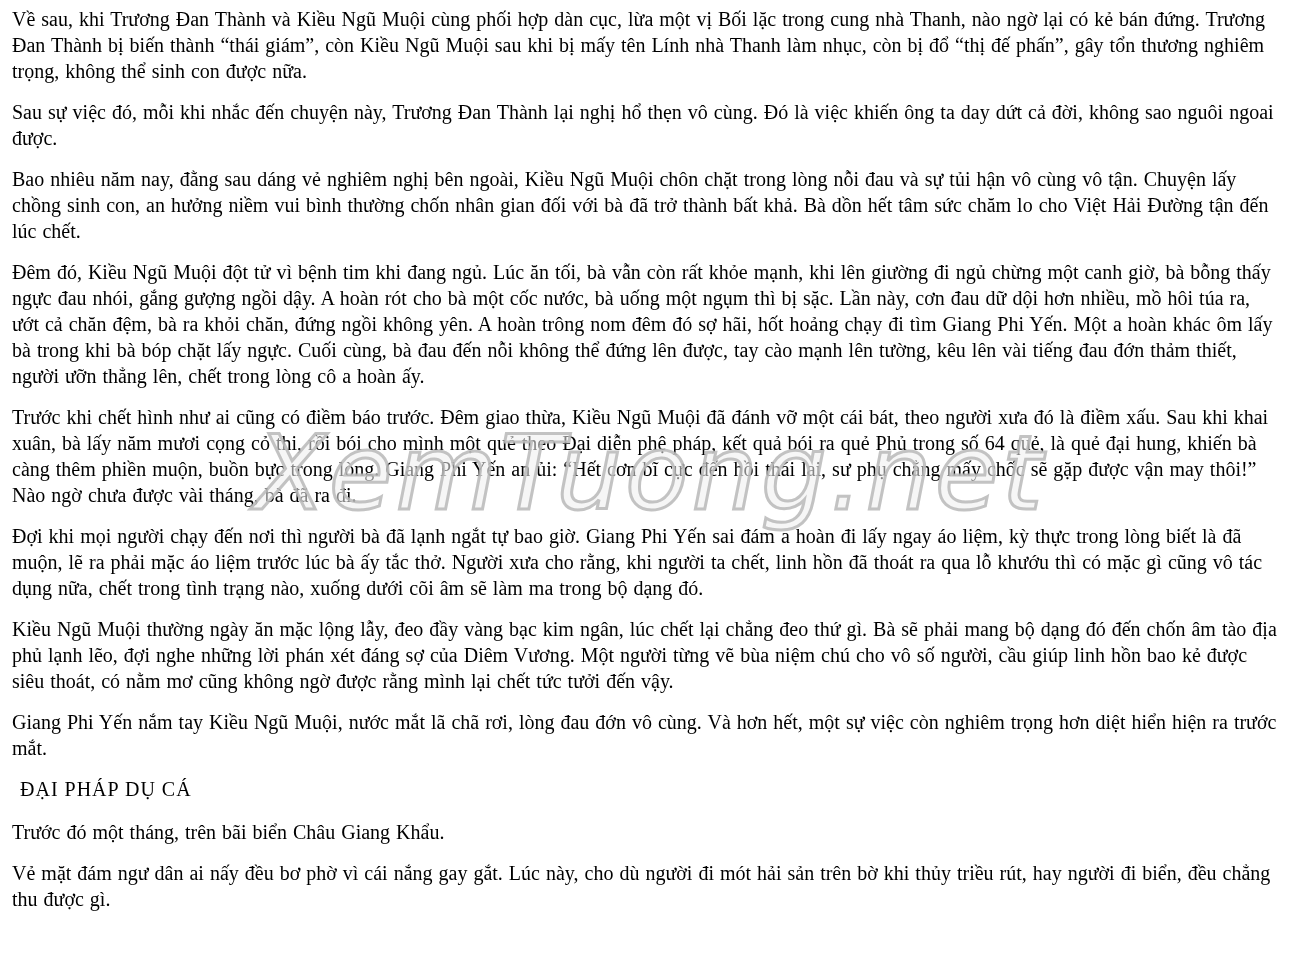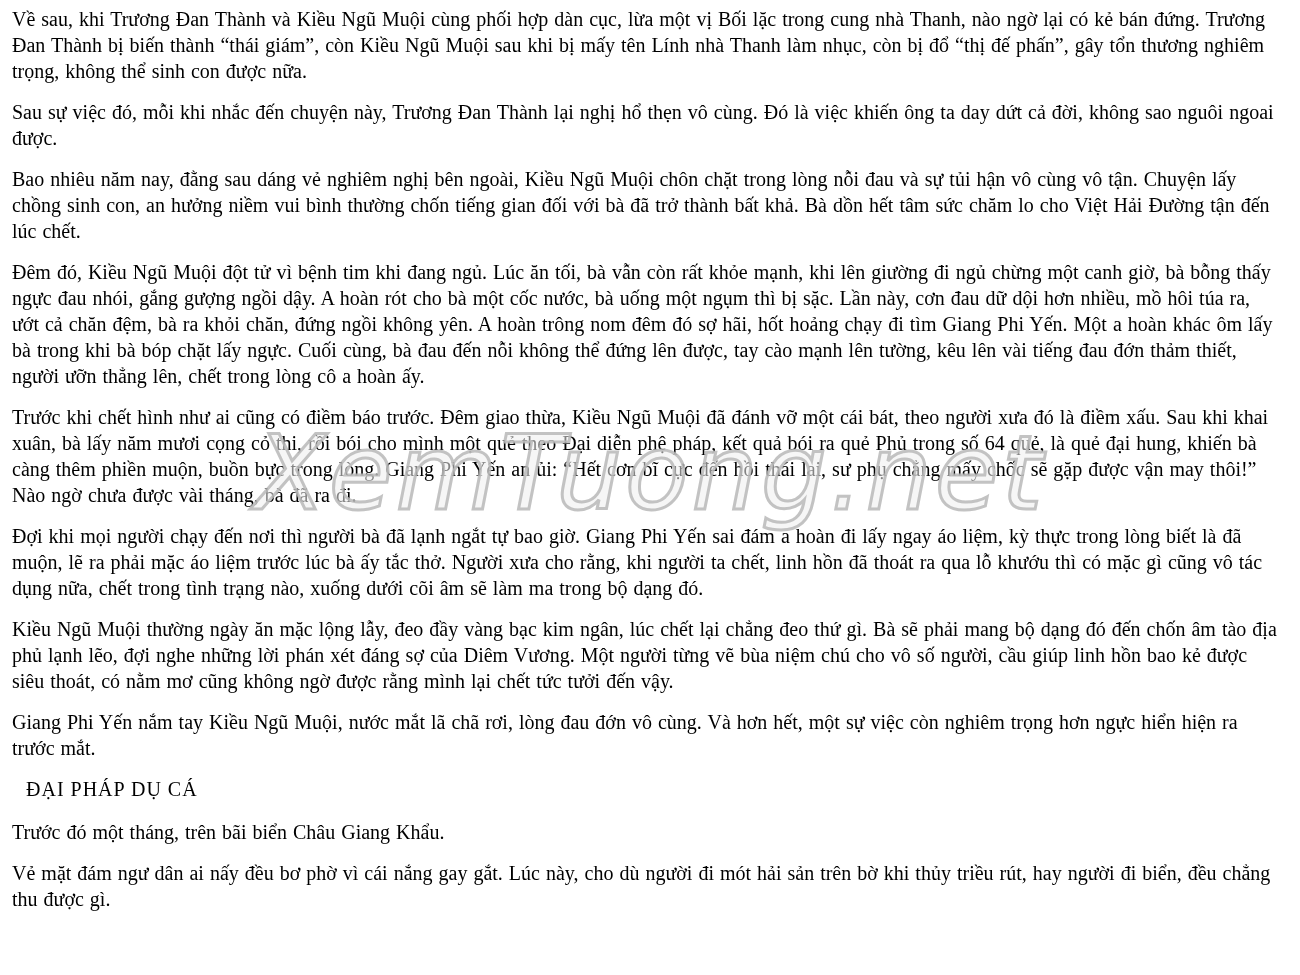--- a/index.html
+++ b/index.html
@@ -23,21 +23,21 @@
     line-height: 26px;
     margin: 0 8px 15px 0;
     text-align: left;
     word-spacing: 1px;
   }
   .heading {
     font-size: 20px;
     line-height: 26px;
     font-weight: normal;
     letter-spacing: 1px;
-    margin: 4px 0 17px 14px;
+    margin: 4px 0 17px 8px;
   }
   .watermark {
     position: absolute;
     top: 412px;
     left: 50%;
     transform: translateX(-50%);
     font-family: "DejaVu Sans", sans-serif;
     font-size: 104px;
     font-weight: normal;
     font-style: italic;
@@ -52,25 +52,25 @@
 </style>
 </head>
 <body>
 
 <div class="page">
 
   <div class="watermark">XemTuong.net</div>
 
   <p class="para">Về sau, khi Trương Đan Thành và Kiều Ngũ Muội cùng phối hợp dàn cục, lừa một vị Bối lặc trong cung nhà Thanh, nào ngờ lại có kẻ bán đứng. Trương Đan Thành bị biến thành “thái giám”, còn Kiều Ngũ Muội sau khi bị mấy tên Lính nhà Thanh làm nhục, còn bị đổ “thị đế phấn”, gây tổn thương nghiêm trọng, không thể sinh con được nữa.</p>
   <p class="para">Sau sự việc đó, mỗi khi nhắc đến chuyện này, Trương Đan Thành lại nghị hổ thẹn vô cùng. Đó là việc khiến ông ta day dứt cả đời, không sao nguôi ngoai được.</p>
-  <p class="para">Bao nhiêu năm nay, đằng sau dáng vẻ nghiêm nghị bên ngoài, Kiều Ngũ Muội chôn chặt trong lòng nỗi đau và sự tủi hận vô cùng vô tận. Chuyện lấy chồng sinh con, an hưởng niềm vui bình thường chốn tiếng gian đối với bà đã trở thành bất khả. Bà dồn hết tâm sức chăm lo cho Việt Hải Đường tận đến lúc chết.</p>
+  <p class="para">Bao nhiêu năm nay, đằng sau dáng vẻ nghiêm nghị bên ngoài, Kiều Ngũ Muội chôn chặt trong lòng nỗi đau và sự tủi hận vô cùng vô tận. Chuyện lấy chồng sinh con, an hưởng niềm vui bình thường chốn nhân gian đối với bà đã trở thành bất khả. Bà dồn hết tâm sức chăm lo cho Việt Hải Đường tận đến lúc chết.</p>
   <p class="para">Đêm đó, Kiều Ngũ Muội đột tử vì bệnh tim khi đang ngủ. Lúc ăn tối, bà vẫn còn rất khỏe mạnh, khi lên giường đi ngủ chừng một canh giờ, bà bỗng thấy ngực đau nhói, gắng gượng ngồi dậy. A hoàn rót cho bà một cốc nước, bà uống một ngụm thì bị sặc. Lần này, cơn đau dữ dội hơn nhiều, mồ hôi túa ra, ướt cả chăn đệm, bà ra khỏi chăn, đứng ngồi không yên. A hoàn trông nom đêm đó sợ hãi, hốt hoảng chạy đi tìm Giang Phi Yến. Một a hoàn khác ôm lấy bà trong khi bà bóp chặt lấy ngực. Cuối cùng, bà đau đến nỗi không thể đứng lên được, tay cào mạnh lên tường, kêu lên vài tiếng đau đớn thảm thiết, người ưỡn thẳng lên, chết trong lòng cô a hoàn ấy.</p>
   <p class="para">Trước khi chết hình như ai cũng có điềm báo trước. Đêm giao thừa, Kiều Ngũ Muội đã đánh vỡ một cái bát, theo người xưa đó là điềm xấu. Sau khi khai xuân, bà lấy năm mươi cọng cỏ thi, rồi bói cho mình một quẻ theo Đại diễn phệ pháp, kết quả bói ra quẻ Phủ trong số 64 quẻ, là quẻ đại hung, khiến bà càng thêm phiền muộn, buồn bực trong lòng. Giang Phi Yến an ủi: “Hết cơn bĩ cực đến hồi thái lai, sư phụ chẳng mấy chốc sẽ gặp được vận may thôi!” Nào ngờ chưa được vài tháng, bà đã ra đi.</p>
   <p class="para">Đợi khi mọi người chạy đến nơi thì người bà đã lạnh ngắt tự bao giờ. Giang Phi Yến sai đám a hoàn đi lấy ngay áo liệm, kỳ thực trong lòng biết là đã muộn, lẽ ra phải mặc áo liệm trước lúc bà ấy tắc thở. Người xưa cho rằng, khi người ta chết, linh hồn đã thoát ra qua lỗ khướu thì có mặc gì cũng vô tác dụng nữa, chết trong tình trạng nào, xuống dưới cõi âm sẽ làm ma trong bộ dạng đó.</p>
   <p class="para">Kiều Ngũ Muội thường ngày ăn mặc lộng lẫy, đeo đầy vàng bạc kim ngân, lúc chết lại chẳng đeo thứ gì. Bà sẽ phải mang bộ dạng đó đến chốn âm tào địa phủ lạnh lẽo, đợi nghe những lời phán xét đáng sợ của Diêm Vương. Một người từng vẽ bùa niệm chú cho vô số người, cầu giúp linh hồn bao kẻ được siêu thoát, có nằm mơ cũng không ngờ được rằng mình lại chết tức tưởi đến vậy.</p>
-  <p class="para">Giang Phi Yến nắm tay Kiều Ngũ Muội, nước mắt lã chã rơi, lòng đau đớn vô cùng. Và hơn hết, một sự việc còn nghiêm trọng hơn ngực hiển hiện ra trước mắt.</p>
+  <p class="para">Giang Phi Yến nắm tay Kiều Ngũ Muội, nước mắt lã chã rơi, lòng đau đớn vô cùng. Và hơn hết, một sự việc còn nghiêm trọng hơn diệt hiển hiện ra trước mắt.</p>
 
   <h2 class="heading">ĐẠI PHÁP DỤ CÁ</h2>
 
   <p class="para">Trước đó một tháng, trên bãi biển Châu Giang Khẩu.</p>
   <p class="para">Vẻ mặt đám ngư dân ai nấy đều bơ phờ vì cái nắng gay gắt. Lúc này, cho dù người đi mót hải sản trên bờ khi thủy triều rút, hay người đi biển, đều chẳng thu được gì.</p>
 
 </div>
 
 </body></html>

